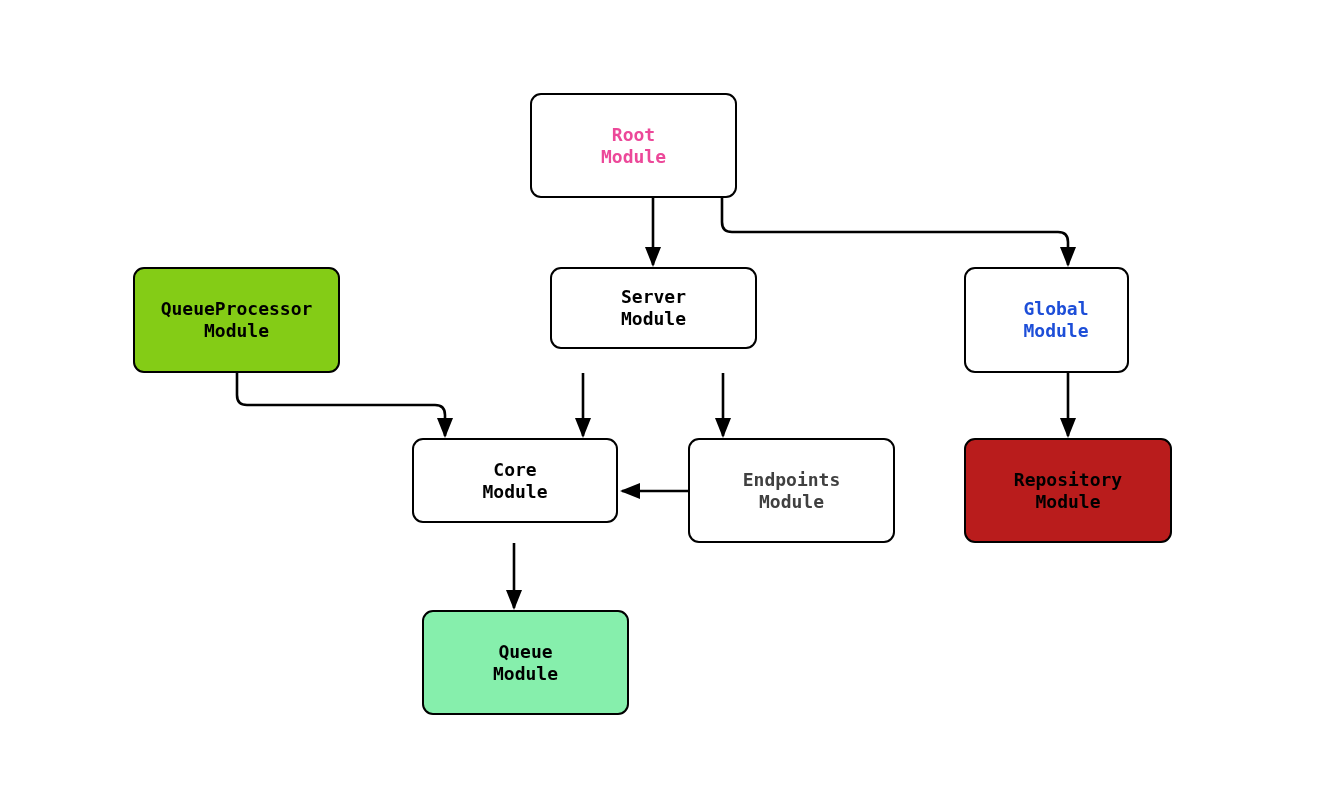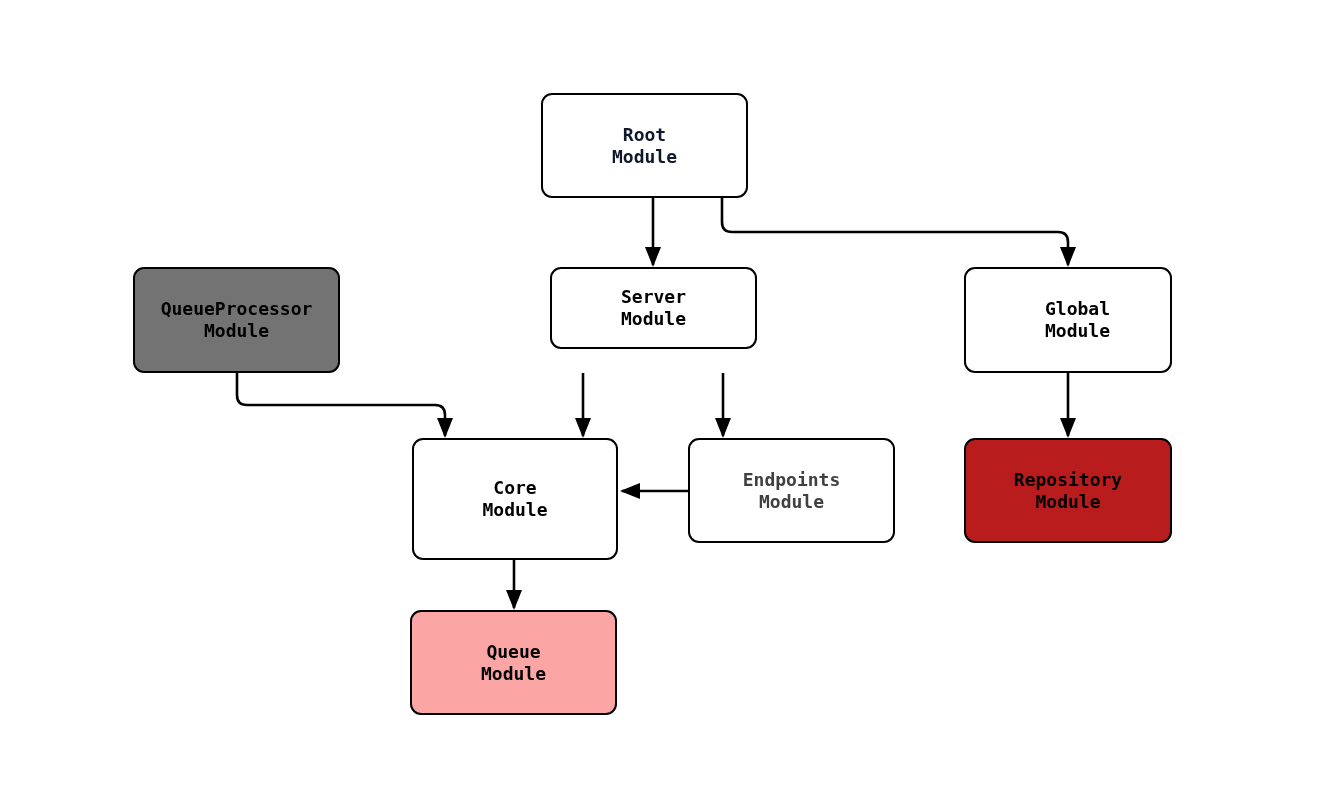--- a/index.html
+++ b/index.html
@@ -60,46 +60,46 @@
         <path d="M722,198 L722,222 Q722,232 732,232 L1058,232 Q1068,232 1068,242 L1068,265" fill="none" stroke="#000000" stroke-width="2.6" marker-end="url(#arrowhead)"></path>
         <path d="M237,373 L237,395 Q237,405 247,405 L435,405 Q445,405 445,415 L445,436" fill="none" stroke="#000000" stroke-width="2.6" marker-end="url(#arrowhead)"></path>
         <path d="M583,373 L583,436" fill="none" stroke="#000000" stroke-width="2.6" marker-end="url(#arrowhead)"></path>
         <path d="M723,373 L723,436" fill="none" stroke="#000000" stroke-width="2.6" marker-end="url(#arrowhead)"></path>
         <path d="M688,491 L622,491" fill="none" stroke="#000000" stroke-width="2.6" marker-end="url(#arrowhead)"></path>
         <path d="M1068,373 L1068,436" fill="none" stroke="#000000" stroke-width="2.6" marker-end="url(#arrowhead)"></path>
         <path d="M514,543 L514,608" fill="none" stroke="#000000" stroke-width="2.6" marker-end="url(#arrowhead)"></path>
       </g>
   </svg>
   <div id="node-layer">
-      <div class="node" style="left: 541px; top: 93px; width: 207px; height: 105px; border-color: rgb(0, 0, 0); background: rgb(255, 255, 255); color: #0f172a;">
+      <div class="node" style="left: 530px; top: 93px; width: 207px; height: 105px; border-color: rgb(0, 0, 0); background: rgb(255, 255, 255); color: #ec4899;">
         <div>Root</div>
         <div>Module</div>
       </div>
-      <div class="node" style="left: 133px; top: 267px; width: 207px; height: 106px; border-color: rgb(0, 0, 0); background: #737373; color: rgb(0, 0, 0);">
+      <div class="node" style="left: 133px; top: 267px; width: 207px; height: 106px; border-color: rgb(0, 0, 0); background: #84cc16; color: rgb(0, 0, 0);">
         <div>QueueProcessor</div>
         <div>Module</div>
       </div>
       <div class="node" style="left: 550px; top: 267px; width: 207px; height: 82px; border-color: rgb(0, 0, 0); background: rgb(255, 255, 255); color: rgb(0, 0, 0);">
         <div>Server</div>
         <div>Module</div>
       </div>
-      <div class="node" style="left: 964px; top: 267px; width: 208px; height: 106px; border-color: rgb(0, 0, 0); background: rgb(255, 255, 255); color: #000000; padding-left: 19px;">
+      <div class="node" style="left: 964px; top: 267px; width: 165px; height: 106px; border-color: rgb(0, 0, 0); background: rgb(255, 255, 255); color: #1d4ed8; padding-left: 19px;">
         <div>Global</div>
         <div>Module</div>
       </div>
-      <div class="node" style="left: 412px; top: 438px; width: 206px; height: 122px; border-color: rgb(0, 0, 0); background: rgb(255, 255, 255); color: rgb(0, 0, 0);">
+      <div class="node" style="left: 412px; top: 438px; width: 206px; height: 85px; border-color: rgb(0, 0, 0); background: rgb(255, 255, 255); color: rgb(0, 0, 0);">
         <div>Core</div>
         <div>Module</div>
       </div>
       <div class="node" style="left: 688px; top: 438px; width: 207px; height: 105px; border-color: rgb(0, 0, 0); background: rgb(255, 255, 255); color: #404040;">
         <div>Endpoints</div>
         <div>Module</div>
       </div>
       <div class="node" style="left: 964px; top: 438px; width: 208px; height: 105px; border-color: rgb(0, 0, 0); background: #b91c1c; color: rgb(0, 0, 0);">
         <div>Repository</div>
         <div>Module</div>
       </div>
-      <div class="node" style="left: 410px; top: 610px; width: 207px; height: 105px; border-color: rgb(0, 0, 0); background: #fca5a5; color: rgb(0, 0, 0);">
+      <div class="node" style="left: 422px; top: 610px; width: 207px; height: 105px; border-color: rgb(0, 0, 0); background: #86efac; color: rgb(0, 0, 0);">
         <div>Queue</div>
         <div>Module</div>
       </div>
     </div>
 </div>
 
 </body></html>

